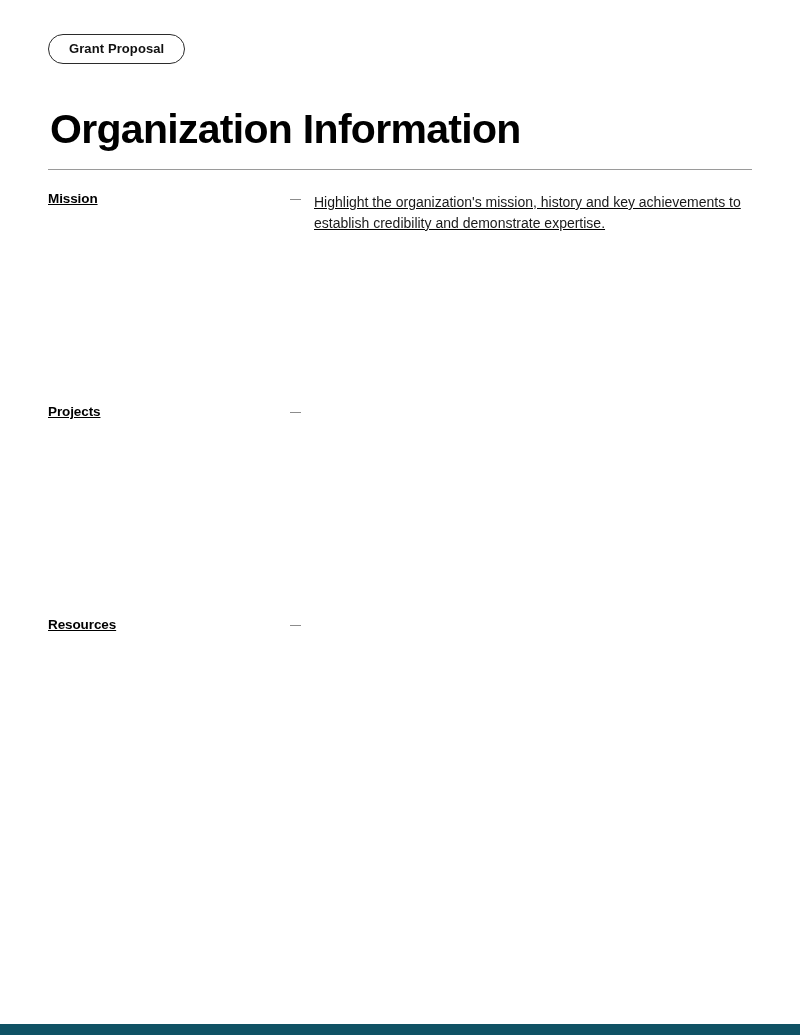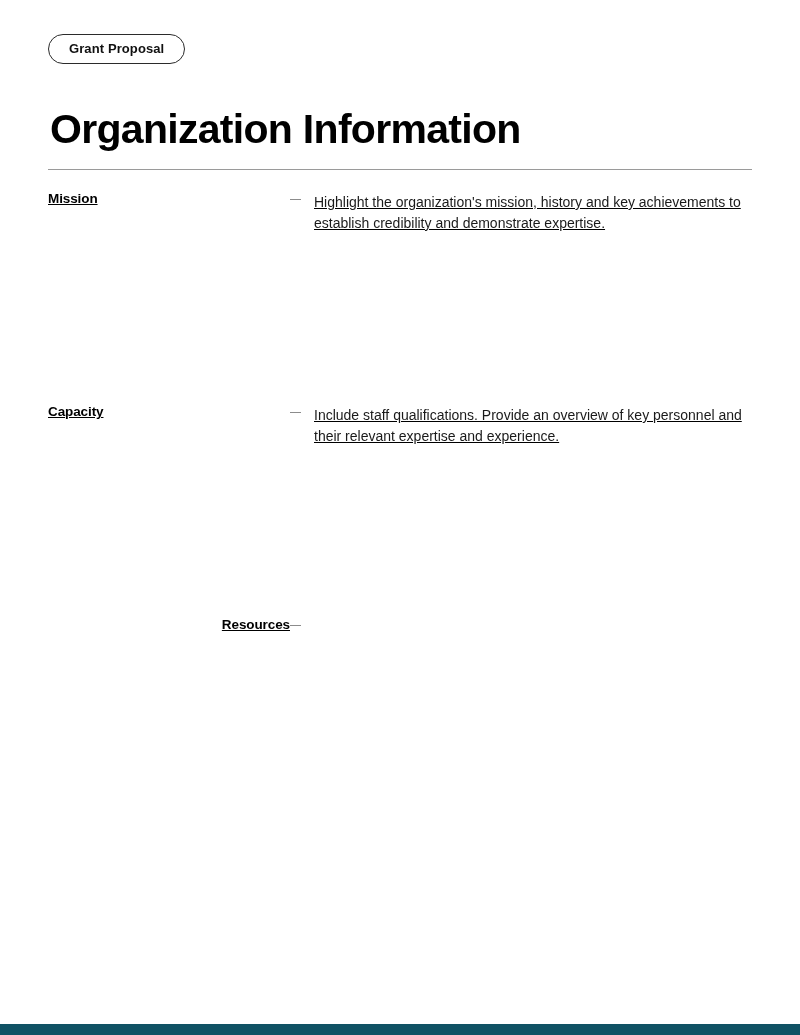--- a/index.html
+++ b/index.html
@@ -73,21 +73,20 @@
     left: 48px;
     width: 704px;
     text-decoration: underline;
   }
   .section {
     position: relative;
     height: 213px;
   }
   .section:last-child {
     height: auto;
-    text-align: right;
   }
   .section-inner {
     display: flex;
     align-items: flex-start;
   }
   .section-label {
     width: 242px;
     flex: 0 0 242px;
     font-size: 13.5px;
     font-weight: 700;
@@ -148,25 +147,24 @@
         <div class="section-dash">
           <span class="dash-line" style="background: rgb(140, 140, 140);"></span>
         </div>
         <div class="section-desc" style="color: rgb(26, 26, 26);">Highlight the organization's mission, history and key achievements to establish credibility and demonstrate expertise.</div>
       </div>
     </div>
 
 
     <div class="section">
       <div class="section-inner">
-        <div class="section-label">Capacity</div>
+        <div class="section-label">Projects</div>
         <div class="section-dash">
           <span class="dash-line" style="background: rgb(140, 140, 140);"></span>
         </div>
-        <div class="section-desc" style="color: rgb(26, 26, 26);">Include staff qualifications. Provide an overview of key personnel and their relevant expertise and experience.</div>
       </div>
     </div>
 
     <div class="section">
       <div class="section-inner">
         <div class="section-label">Resources</div>
         <div class="section-dash">
           <span class="dash-line" style="background: rgb(140, 140, 140);"></span>
         </div>
       </div>

